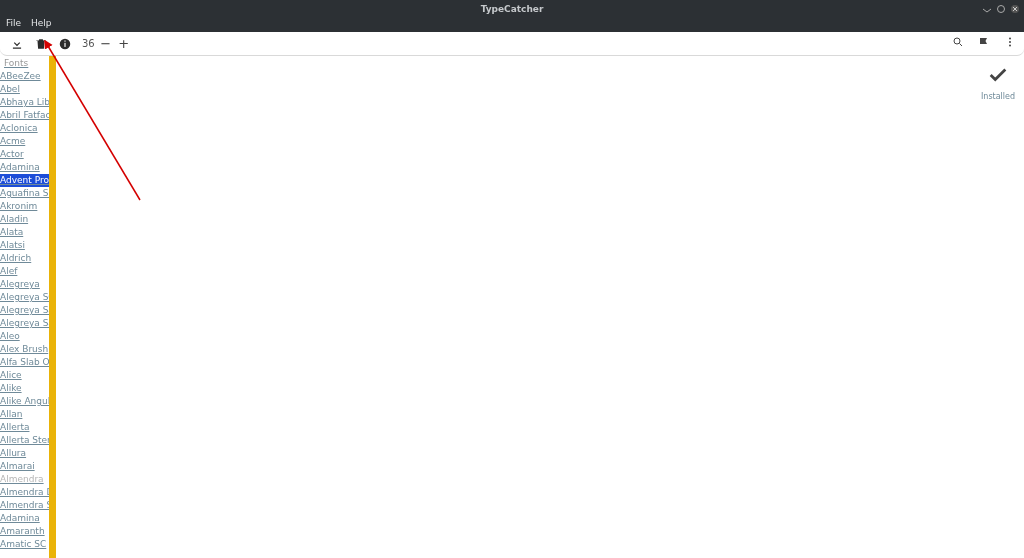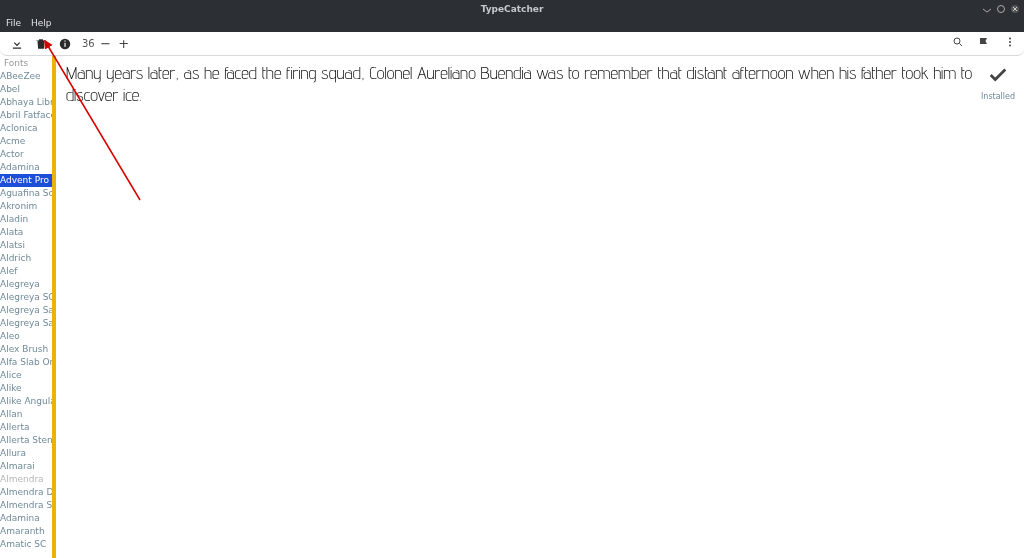--- a/index.html
+++ b/index.html
@@ -46,27 +46,28 @@
   .tool-ico svg { width: 14px; height: 14px; fill: #2b2b2b; }
   .size-val { font-size: 10px; color: #555; margin-left: 2px; }
   .zoom-btn { width: 14px; text-align: center; font-size: 13px; color: #444; margin-left: 4px; user-select: none; }
   .toolbar-right { position: absolute; right: 8px; display: flex; align-items: center; gap: 14px; }
   .toolbar-right svg { width: 12px; height: 12px; fill: #444; }
 
   .main { flex: 1; display: flex; min-height: 0; }
 
   .sidebar {
     width: 56px;
-    border-right: 4px solid #eab308;
+    border-right: 7px solid #eab308;
     overflow: hidden;
     font-size: 9px;
     line-height: 12px;
     color: #6f8a99;
     display: flex;
     flex-direction: column;
+    text-decoration: underline;
   }
   .sidebar-header {
     color: #999;
     font-size: 9px;
     padding: 1px 4px;
   }
   .font-list { flex: 1; overflow: hidden; }
   .font-item {
     padding: 0 0;
     white-space: nowrap;
@@ -225,21 +226,20 @@
         <div class="font-item muted">Almendra</div>
         <div class="font-item">Almendra Display</div>
         <div class="font-item">Almendra SC</div>
         <div class="font-item">Adamina</div>
         <div class="font-item">Amaranth</div>
         <div class="font-item">Amatic SC</div>
       </div>
   </div>
 
   <div class="preview">
-    <div class="preview-text">Many years later, as he faced the firing squad, Colonel Aureliano Buendia was to remember that distant afternoon when his father took him to discover ice.</div>
     <div class="status-col">
       <div class="status-check">
         <svg viewBox="0 0 24 24">
             <path d="M4 12l5 5L20 6" fill="none" stroke="#444" stroke-width="3"></path>
           </svg>
       </div>
       <div class="status-label">Installed</div>
     </div>
   </div>
 

